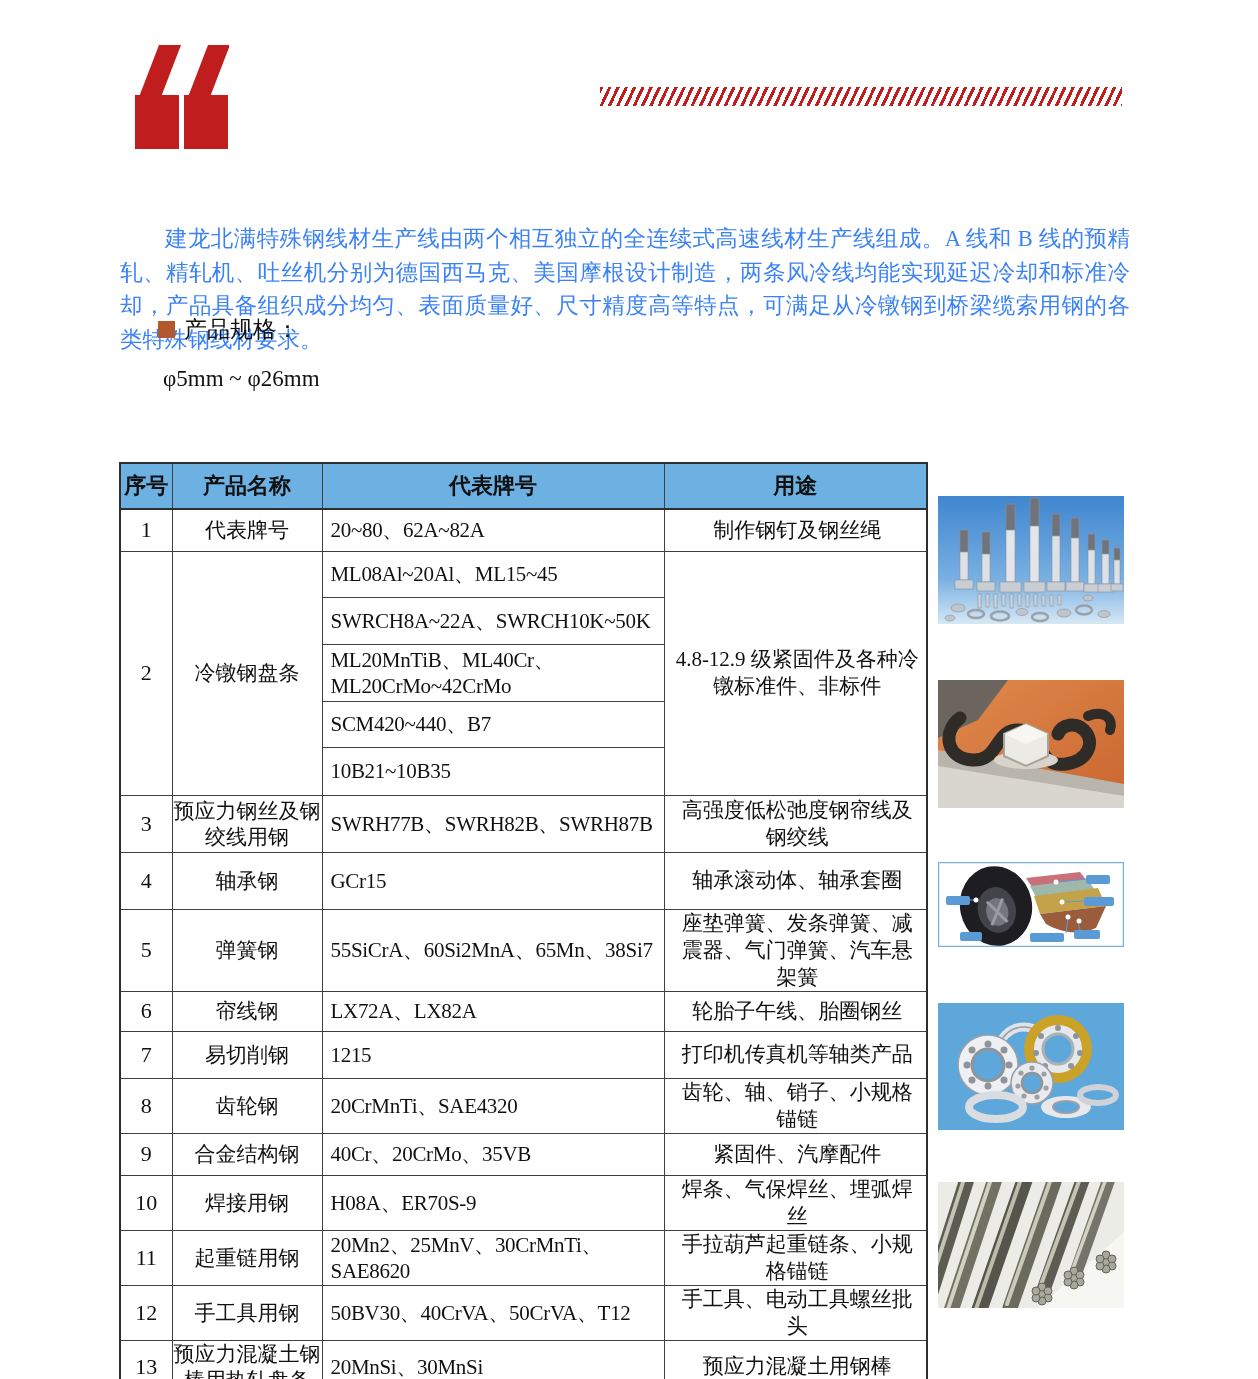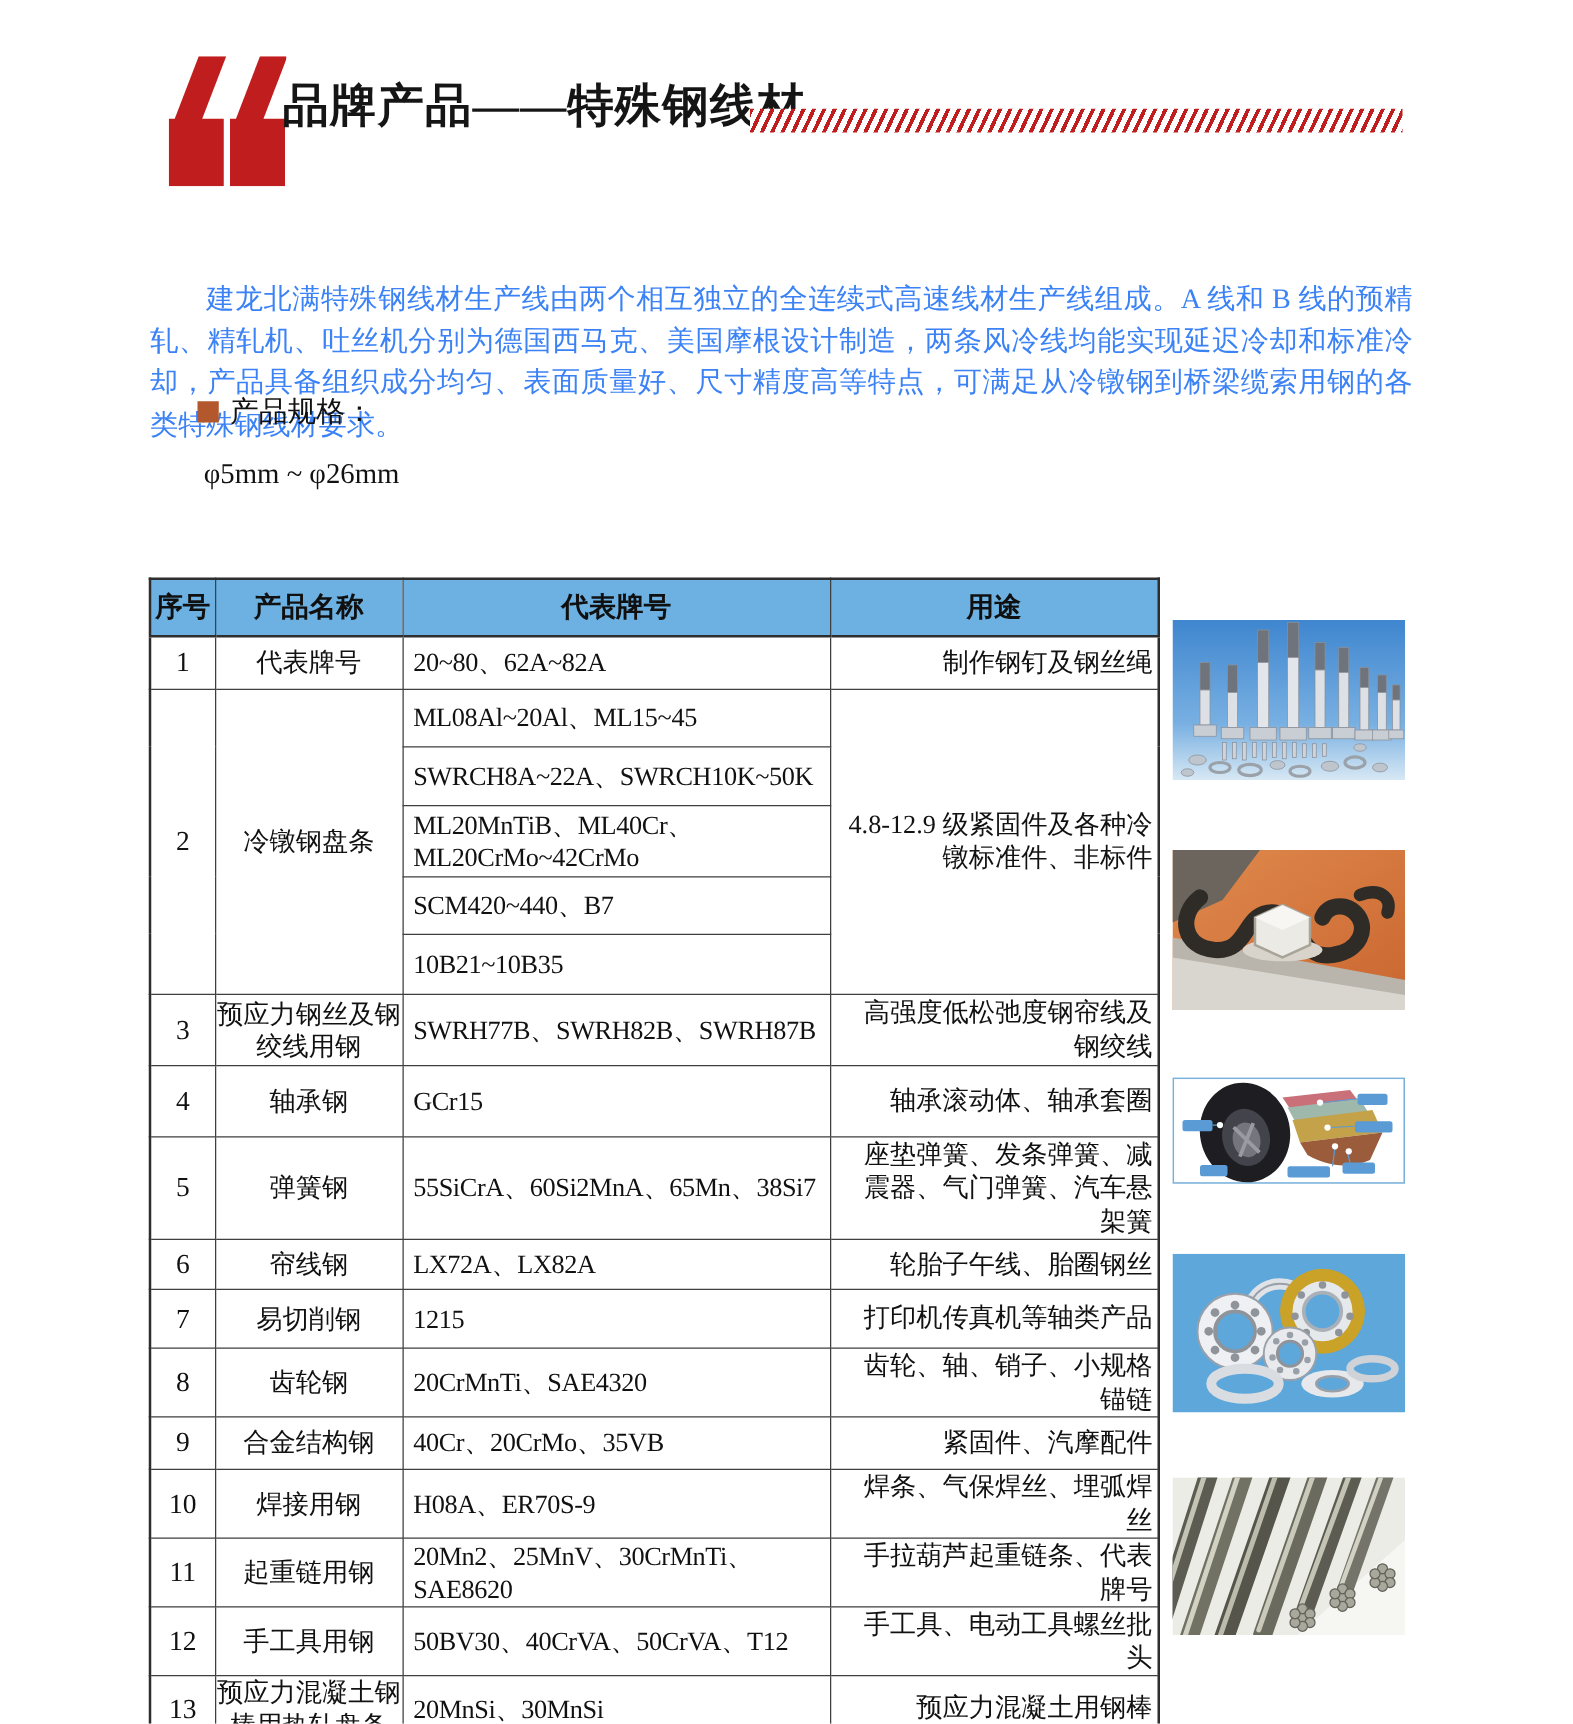--- a/index.html
+++ b/index.html
@@ -27,21 +27,21 @@
   .products-table{position:absolute;left:119px;top:462px;border-collapse:collapse;table-layout:fixed;
                   width:807px;border:2px solid #2e2e2e;}
   .products-table th,.products-table td{border:1px solid #3f3f3f;vertical-align:middle;
                   overflow:hidden;padding:0;}
   .products-table thead th{background:#6cb1e2;font-family:"Liberation Sans","DejaVu Sans",sans-serif;
                   font-weight:bold;font-size:22px;color:#101010;text-align:center;
                   border-bottom:2px solid #2e2e2e;}
   td.no{ text-align:center;font-size:22px;}
   td.name{text-align:center;font-size:21px;line-height:26px;}
   td.grade{text-align:left;font-size:21px;letter-spacing:-0.3px;padding-left:8px;padding-right:2px;line-height:26px;}
-  td.use{text-align:right;font-size:21px;padding-left:8px;padding-right:4px;line-height:27px;}
+  td.use{text-align:center;font-size:21px;padding-left:8px;padding-right:4px;line-height:27px;}
   tr.h40{height:40px;} tr.h42{height:42px;} tr.h45{height:45px;} tr.h46{height:46px;}
   tr.h47{height:47px;} tr.h48{height:48px;} tr.h52{height:52px;} tr.h53{height:53px;}
   tr.h54{height:54px;} tr.h55{height:55px;} tr.h57{height:57px;}
 
   
   .photo{position:absolute;left:938px;width:186px;}
   .photo svg{display:block;}
 </style>
 </head>
 <body>
@@ -51,21 +51,20 @@
   <svg class="quote-mark" width="94" height="104" viewBox="0 0 94 104">
     <g fill="#c01e1e">
       <polygon points="24,0 46,0 26,52 4,52"></polygon>
       <rect x="0" y="50" width="44" height="54"></rect>
       <g transform="translate(49,0)">
         <polygon points="24,0 46,0 26,52 4,52"></polygon>
         <rect x="0" y="50" width="44" height="54"></rect>
       </g>
     </g>
   </svg>
-  <h1 class="page-title">品牌产品——特殊钢线材</h1>
   <div class="title-stripes"></div>
 
   <p class="intro">建龙北满特殊钢线材生产线由两个相互独立的全连续式高速线材生产线组成。A 线和 B 线的预精轧、精轧机、吐丝机分别为德国西马克、美国摩根设计制造，两条风冷线均能实现延迟冷却和标准冷却，产品具备组织成分均匀、表面质量好、尺寸精度高等特点，可满足从冷镦钢到桥梁缆索用钢的各类特殊钢线材要求。</p>
 
   <div class="spec-line">
     <span class="spec-bullet"></span>
     <span>产品规格：</span>
   </div>
   <div class="spec-value">φ5mm ~ φ26mm</div>
 
@@ -154,21 +153,21 @@
       <tr class="h55">
         <td class="no">10</td>
         <td class="name">焊接用钢</td>
         <td class="grade">H08A、ER70S-9</td>
         <td class="use">焊条、气保焊丝、埋弧焊丝</td>
       </tr>
       <tr class="h52">
         <td class="no">11</td>
         <td class="name">起重链用钢</td>
         <td class="grade">20Mn2、25MnV、30CrMnTi、SAE8620</td>
-        <td class="use">手拉葫芦起重链条、代表牌号</td>
+        <td class="use">手拉葫芦起重链条、小规格锚链</td>
       </tr>
       <tr class="h45">
         <td class="no">12</td>
         <td class="name">手工具用钢</td>
         <td class="grade">50BV30、40CrVA、50CrVA、T12</td>
         <td class="use">手工具、电动工具螺丝批头</td>
       </tr>
       <tr class="h53">
         <td class="no">13</td>
         <td class="name">预应力混凝土钢棒用热轧盘条</td>

